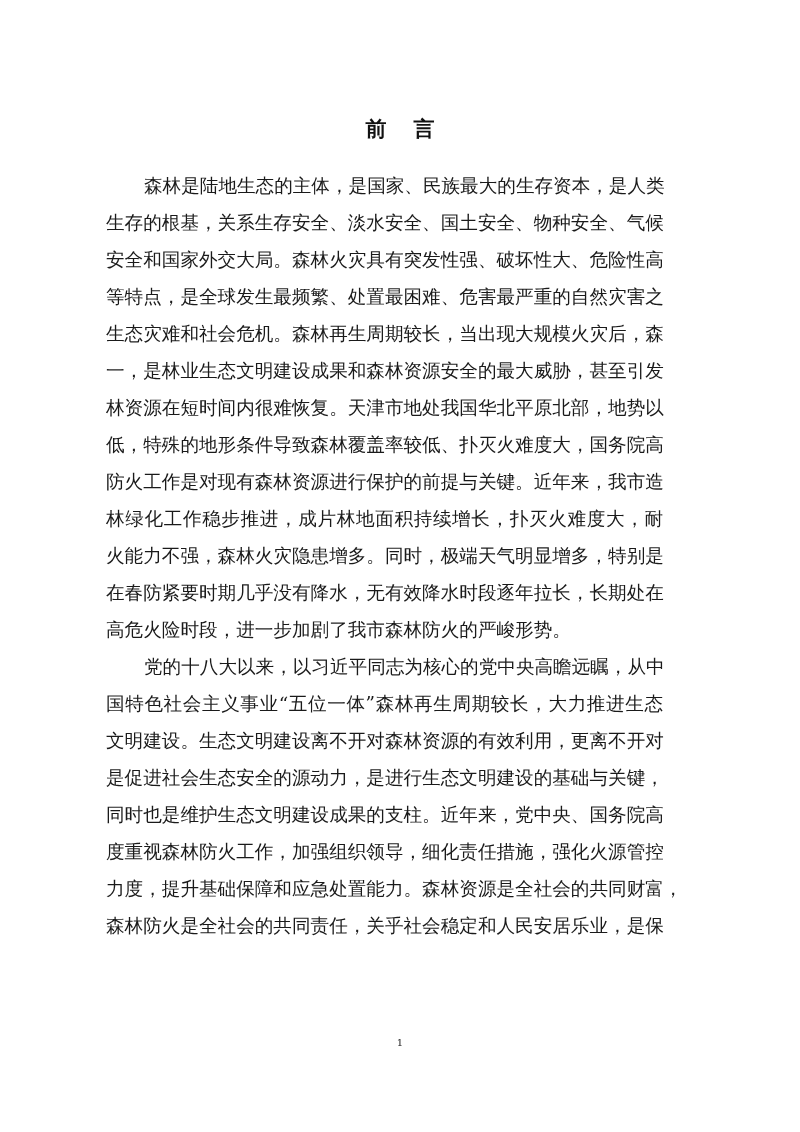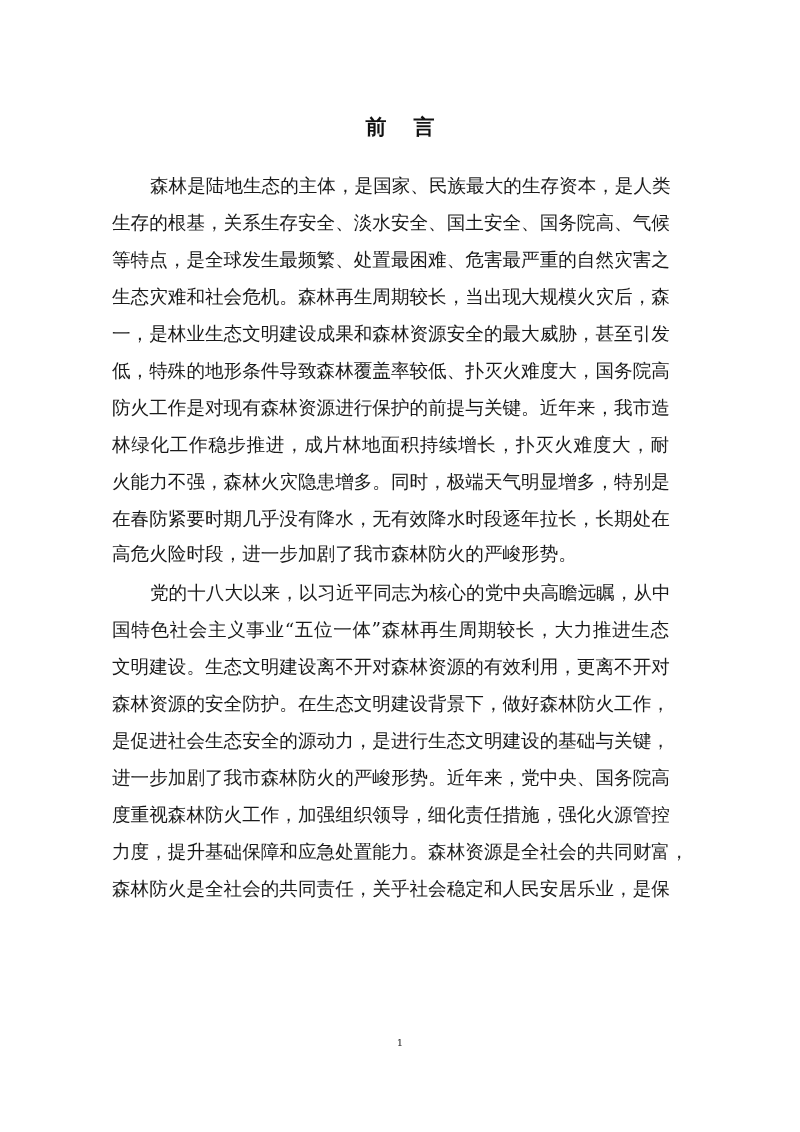--- a/index.html
+++ b/index.html
@@ -22,38 +22,38 @@
       width: 800px;
       height: 1132px;
       background: #ffffff;
     }
     .title {
       position: absolute;
       left: 0;
       width: 800px;
       top: 114px;
       text-align: center;
-      font-family: Liberation Mono, monospace;
+      font-family: Liberation Sans, sans-serif;
       font-weight: bold;
       font-size: 21px;
       line-height: 30px;
       letter-spacing: 0;
       color: #111111;
     }
     .title span {
       display: inline-block;
       width: 22px;
       text-align: center;
     }
     .title .gap {
       width: 26px;
     }
     .body-text {
       position: absolute;
-      left: 112px;
+      left: 106px;
       top: 167px;
       width: 557px;
     }
     .para {
       margin: 0;
       padding: 0;
       font-size: 18.6px;
       line-height: 37px;
       text-align: justify;
       text-align-last: left;
@@ -62,21 +62,20 @@
     .line {
       display: block;
       height: 37px;
       white-space: nowrap;
       text-align: justify;
       text-align-last: justify;
       overflow: visible;
     }
     .line.last {
       text-align-last: left;
-      font-family: Liberation Mono, monospace;
     }
     .line.indent {
       padding-left: 38px;
     }
     .page-number {
       position: absolute;
       left: 0;
       width: 800px;
       top: 1036px;
       text-align: center;
@@ -91,38 +90,39 @@
 
 <div class="page">
 
   <div class="title">
     <span>前</span><span class="gap"></span><span>言</span>
   </div>
 
   <div class="body-text">
     <div class="para">
       <span class="line indent">森林是陆地生态的主体，是国家、民族最大的生存资本，是人类</span>
-      <span class="line">生存的根基，关系生存安全、淡水安全、国土安全、国务院高、气候</span>
+      <span class="line">生存的根基，关系生存安全、淡水安全、国土安全、物种安全、气候</span>
+      <span class="line">安全和国家外交大局。森林火灾具有突发性强、破坏性大、危险性高</span>
       <span class="line">等特点，是全球发生最频繁、处置最困难、危害最严重的自然灾害之</span>
       <span class="line">生态灾难和社会危机。森林再生周期较长，当出现大规模火灾后，森</span>
       <span class="line">一，是林业生态文明建设成果和森林资源安全的最大威胁，甚至引发</span>
+      <span class="line">林资源在短时间内很难恢复。天津市地处我国华北平原北部，地势以</span>
       <span class="line">低，特殊的地形条件导致森林覆盖率较低、扑灭火难度大，国务院高</span>
       <span class="line">防火工作是对现有森林资源进行保护的前提与关键。近年来，我市造</span>
       <span class="line">林绿化工作稳步推进，成片林地面积持续增长，扑灭火难度大，耐</span>
       <span class="line">火能力不强，森林火灾隐患增多。同时，极端天气明显增多，特别是</span>
       <span class="line">在春防紧要时期几乎没有降水，无有效降水时段逐年拉长，长期处在</span>
       <span class="line last">高危火险时段，进一步加剧了我市森林防火的严峻形势。</span>
     </div>
     <div class="para">
       <span class="line indent">党的十八大以来，以习近平同志为核心的党中央高瞻远瞩，从中</span>
       <span class="line">国特色社会主义事业“五位一体”森林再生周期较长，大力推进生态</span>
       <span class="line">文明建设。生态文明建设离不开对森林资源的有效利用，更离不开对</span>
-      <span class="line">森林资源的安全防护。在生态文明建设背景下，做好森林防火工作，</span>
       <span class="line">是促进社会生态安全的源动力，是进行生态文明建设的基础与关键，</span>
-      <span class="line">进一步加剧了我市森林防火的严峻形势。近年来，党中央、国务院高</span>
+      <span class="line">同时也是维护生态文明建设成果的支柱。近年来，党中央、国务院高</span>
       <span class="line">度重视森林防火工作，加强组织领导，细化责任措施，强化火源管控</span>
       <span class="line">力度，提升基础保障和应急处置能力。森林资源是全社会的共同财富，</span>
       <span class="line">森林防火是全社会的共同责任，关乎社会稳定和人民安居乐业，是保</span>
     </div>
   </div>
 
   <div class="page-number">1</div>
 
 </div>
 

